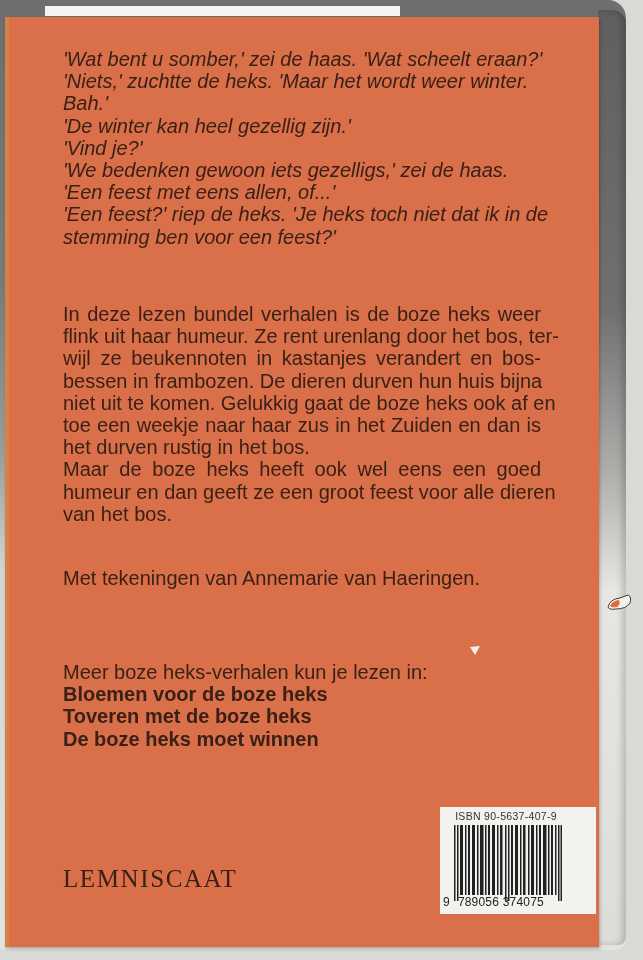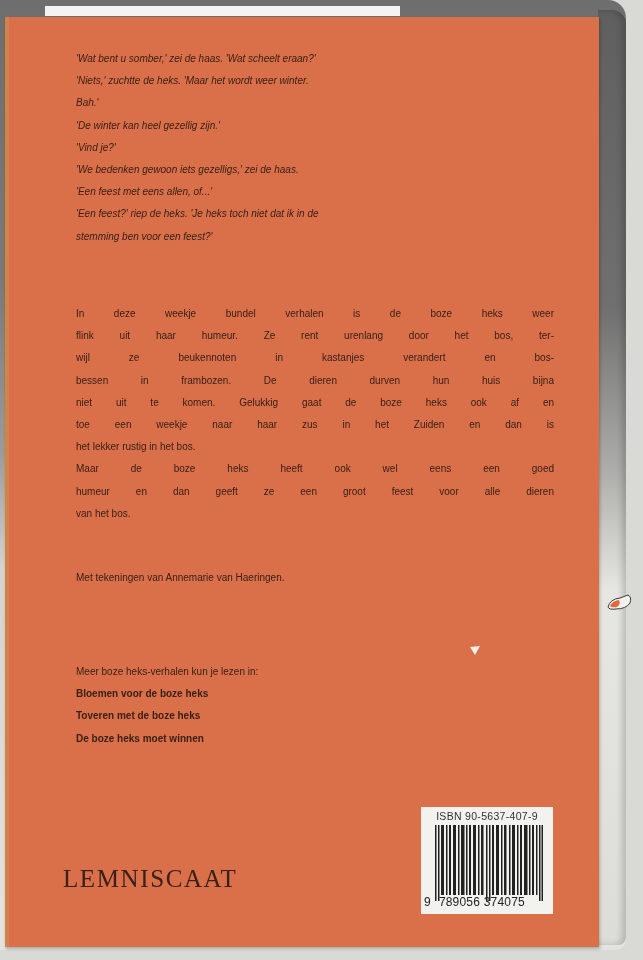--- a/index.html
+++ b/index.html
@@ -28,33 +28,33 @@
     position: absolute; left: 5px; top: 17px; width: 594px; height: 930px;
     background: #d9704a;
     box-shadow: 1px 2px 3px rgba(0,0,0,0.25);
   }
   .cover::before {
     content: ""; position: absolute; left: 0; top: 0; width: 4px; height: 100%;
     background: #c9a24a; opacity: 0.35;
   }
   .text-block {
     position: absolute; left: 58px; width: 478px;
-    color: #3a2016; font-size: 10px; line-height: 22.2px; margin-left: 13px;
+    color: #3a2016; font-size: 20px; line-height: 22.2px;
   }
   .quote-line { font-style: italic; white-space: nowrap; display: block; }
   .para-line { display: block; white-space: nowrap; }
   .justify { text-align: justify; text-align-last: justify; }
   .bold-line { font-weight: bold; display: block; white-space: nowrap; }
   .publisher {
     position: absolute; left: 58px; top: 893px;
     font-family: "Liberation Serif", serif; font-size: 25px; letter-spacing: 1.6px;
     color: #3a2016;
   }
   .barcode-box {
-    position: absolute; left: 416px; top: 807px; width: 132px; height: 107px;
+    position: absolute; left: 435px; top: 807px; width: 156px; height: 107px;
     background: #f2f2ef;
   }
   .isbn-text {
     position: absolute; left: 0; top: 3px; width: 132px; text-align: center;
     font-size: 10.5px; color: #333; letter-spacing: 0.3px;
   }
   .bars { position: absolute; left: 14px; top: 18px; width: 108px; height: 76px; }
   .barcode-digits {
     position: absolute; left: 3px; top: 88px; font-size: 12px; color: #222; white-space: nowrap; letter-spacing: 0.2px;
   }
@@ -77,27 +77,27 @@
     <span class="quote-line">Bah.'</span>
     <span class="quote-line">'De winter kan heel gezellig zijn.'</span>
     <span class="quote-line">'Vind je?'</span>
     <span class="quote-line">'We bedenken gewoon iets gezelligs,' zei de haas.</span>
     <span class="quote-line">'Een feest met eens allen, of...'</span>
     <span class="quote-line">'Een feest?' riep de heks. 'Je heks toch niet dat ik in de</span>
     <span class="quote-line">stemming ben voor een feest?'</span>
   </div>
 
   <div class="text-block" style="top:286px;">
-    <span class="para-line justify">In deze weekje bundel verhalen is de boze heks weer</span>
+    <span class="para-line justify">In deze lezen bundel verhalen is de boze heks weer</span>
     <span class="para-line justify">flink uit haar humeur. Ze rent urenlang door het bos, ter-</span>
     <span class="para-line justify">wijl ze beukennoten in kastanjes verandert en bos-</span>
     <span class="para-line justify">bessen in frambozen. De dieren durven hun huis bijna</span>
     <span class="para-line justify">niet uit te komen. Gelukkig gaat de boze heks ook af en</span>
     <span class="para-line justify">toe een weekje naar haar zus in het Zuiden en dan is</span>
-    <span class="para-line">het lekker rustig in het bos.</span>
+    <span class="para-line">het durven rustig in het bos.</span>
     <span class="para-line justify">Maar de boze heks heeft ook wel eens een goed</span>
     <span class="para-line justify">humeur en dan geeft ze een groot feest voor alle dieren</span>
     <span class="para-line">van het bos.</span>
   </div>
 
   <div class="text-block" style="top:550px;">
     <span class="para-line">Met tekeningen van Annemarie van Haeringen.</span>
   </div>
 
   <div class="text-block" style="top:644px;">

